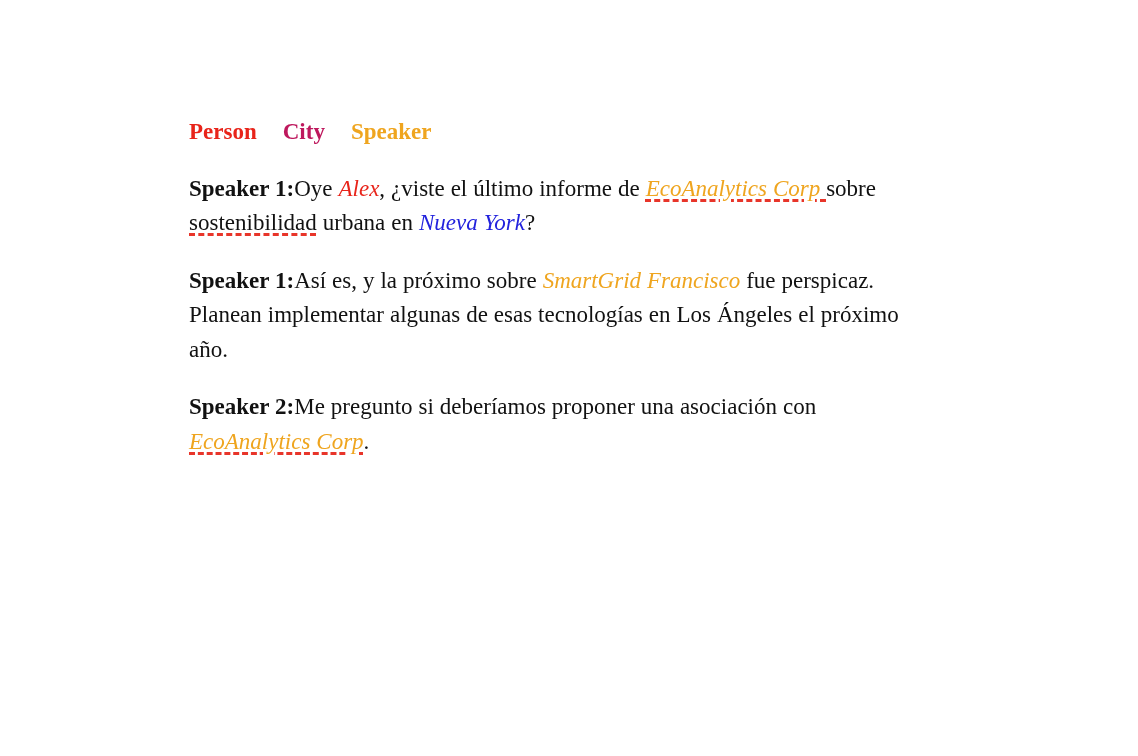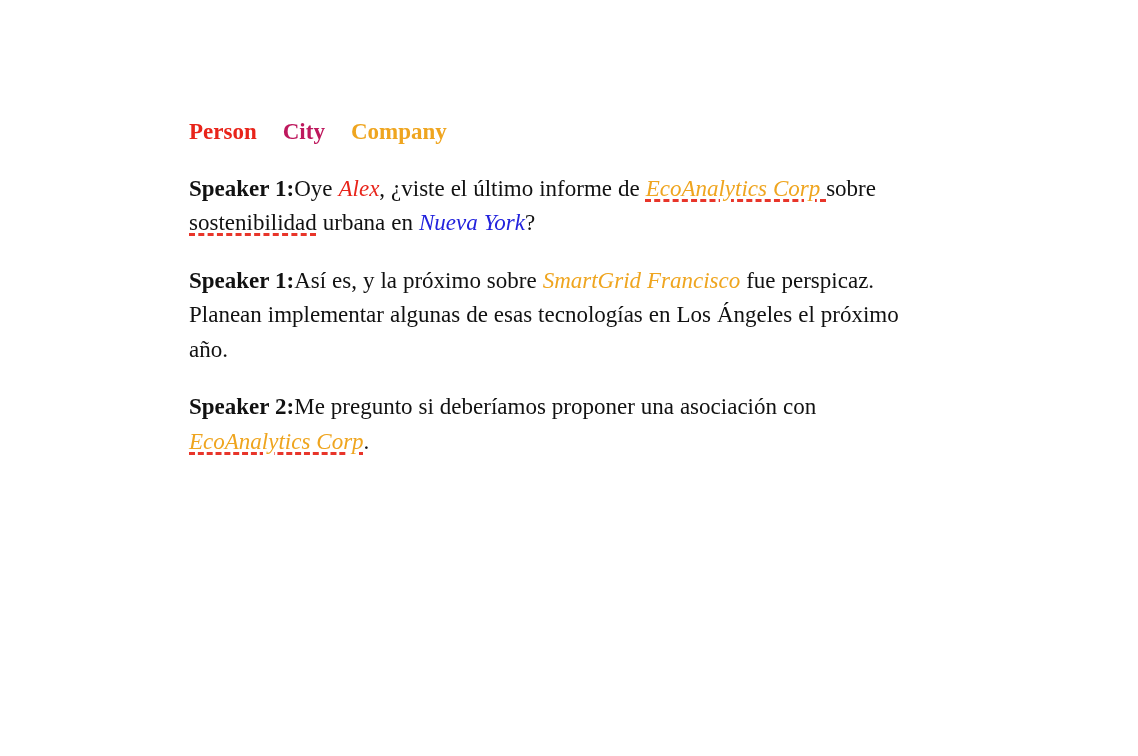--- a/index.html
+++ b/index.html
@@ -78,21 +78,21 @@
 </style>
 </head>
 <body>
 
 <div class="page">
   <div class="content">
 
     <div class="legend">
         <span class="legend-item" style="color: rgb(232, 36, 26);">Person</span>
         <span class="legend-item" style="color: #be185d; font-family: Liberation Serif, serif;">City</span>
-        <span class="legend-item" style="color: rgb(239, 165, 31);">Company</span>
+        <span class="legend-item" style="color: rgb(239, 165, 31);">Speaker</span>
       </div>
 
     <div>
         <p class="turn"><span class="speaker">Speaker 1:</span><span class="">Oye </span><span class="ent ent-person">Alex</span><span class="">, ¿viste el último informe de </span><span class="ent ent-company squiggle">EcoAnalytics Corp </span><span class="">sobre </span><span class="squiggle plain-squiggle">sostenibilidad</span><span class=""> urbana en </span><span class="ent ent-city">Nueva York</span><span class="">?</span></p>
         <p class="turn"><span class="speaker">Speaker 1:</span><span class="">Así es, y la próximo sobre </span><span class="ent ent-company">SmartGrid Francisco</span><span class=""> fue perspicaz. Planean implementar algunas de esas tecnologías en Los Ángeles el próximo año.</span></p>
         <p class="turn"><span class="speaker">Speaker 2:</span><span class="">Me pregunto si deberíamos proponer una asociación con </span><span class="ent ent-company squiggle">EcoAnalytics Corp</span><span class="">.</span></p>
       </div>
 
   </div>
 </div>

